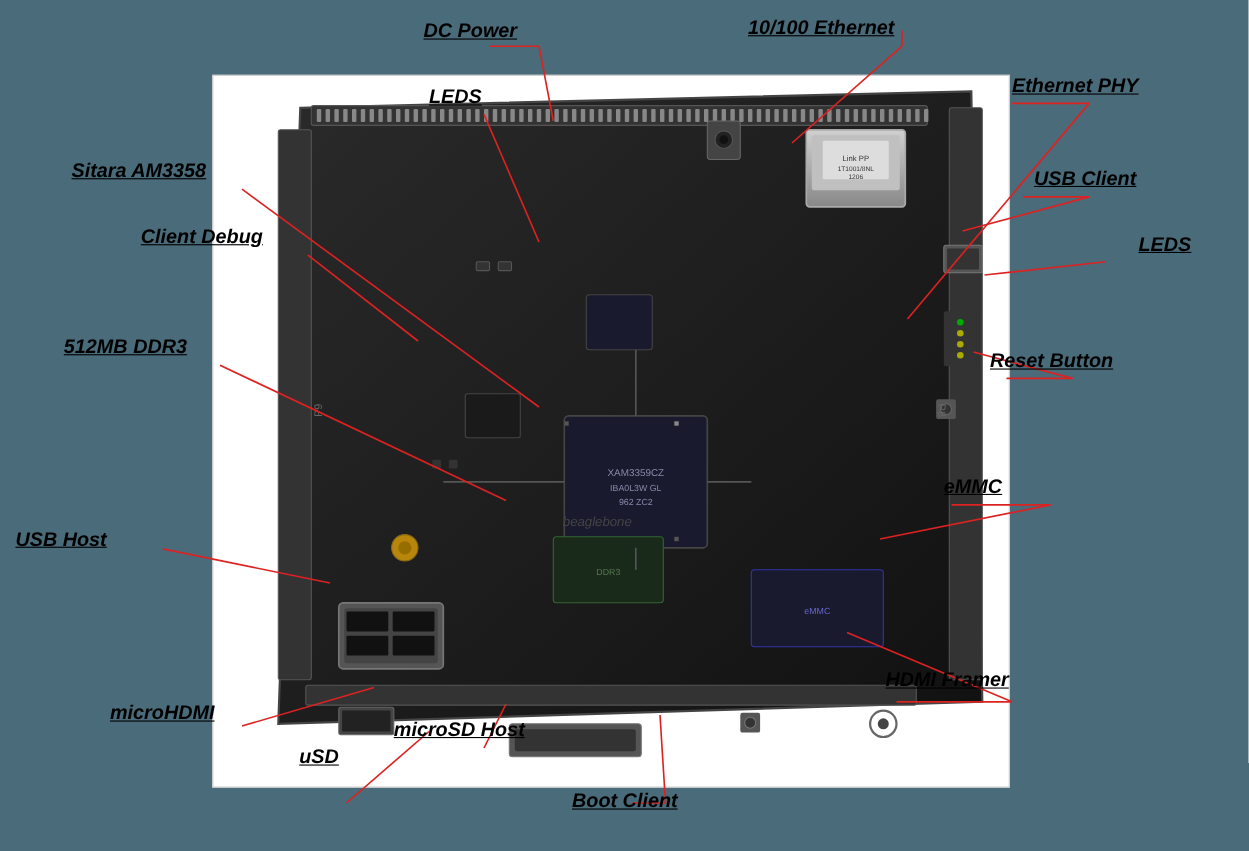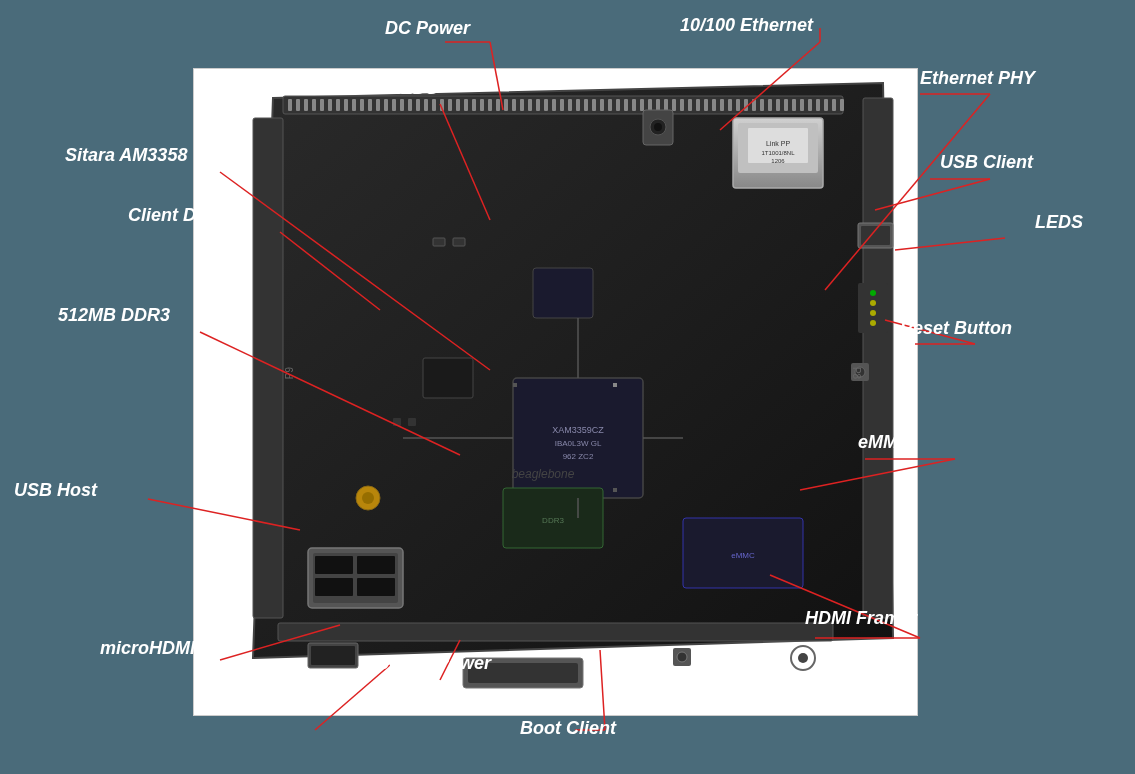--- a/index.html
+++ b/index.html
@@ -7,25 +7,26 @@
       width: 1135px;
       height: 774px;
       background-color: #4a6b7a;
       position: relative;
       overflow: hidden;
       font-family: Arial, sans-serif;
     }
 
     .label {
       position: absolute;
-      color: #ffffff;
+      color: #000000;
       font-size: 18px;
       font-weight: bold;
       white-space: nowrap;
       font-style: italic;
+      text-decoration: underline;
     }
 
     
     .overlay-svg {
       position: absolute;
       top: 0; left: 0;
       width: 1135px;
       height: 774px;
       pointer-events: none;
     }
@@ -305,13 +306,13 @@
 <div class="label" style="left:14px;top:480px;">USB Host</div>
 
 <div class="label" style="left:805px;top:608px;">HDMI Framer</div>
 
 <div class="label" style="left:100px;top:638px;">microHDMI</div>
 
 <div class="label" style="left:272px;top:678px;">uSD</div>
 
 <div class="label" style="left:520px;top:718px;">Boot Client</div>
 
-<div class="label" style="left:358px;top:653px;">microSD Power</div>
+<div class="label" style="left:358px;top:653px;">microSD Host</div>
 
 </body></html>

